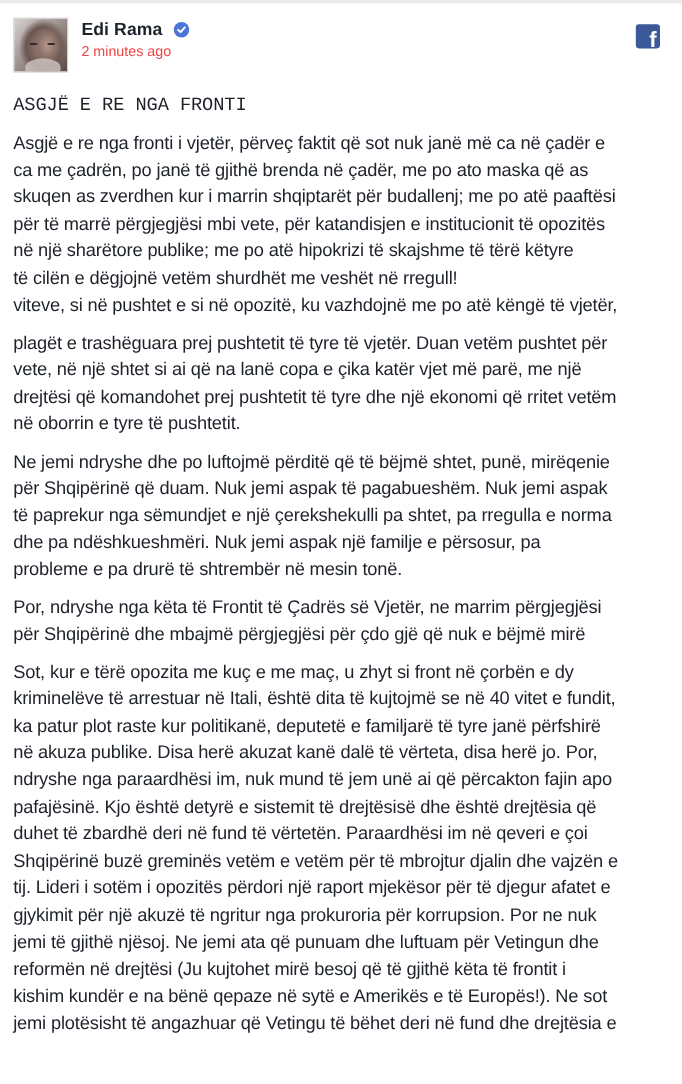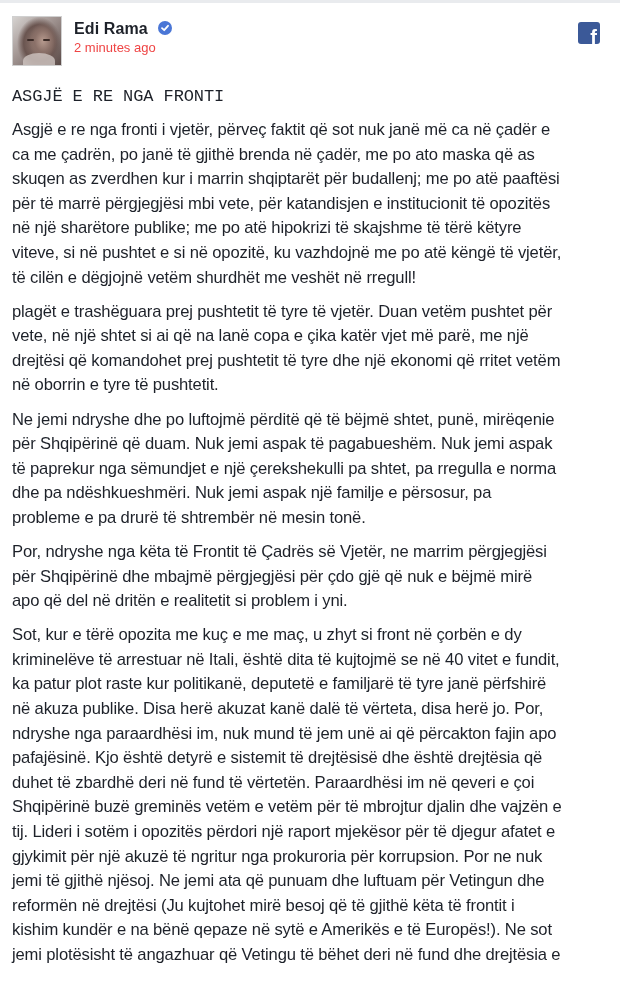--- a/index.html
+++ b/index.html
@@ -159,40 +159,39 @@
 
 <h1 class="post-title">ASGJË E RE NGA FRONTI</h1>
 
 <div class="post-body">
   <p>
     <span class="ln">Asgjë e re nga fronti i vjetër, përveç faktit që sot nuk janë më ca në çadër e</span>
     <span class="ln">ca me çadrën, po janë të gjithë brenda në çadër, me po ato maska që as</span>
     <span class="ln">skuqen as zverdhen kur i marrin shqiptarët për budallenj; me po atë paaftësi</span>
     <span class="ln">për të marrë përgjegjësi mbi vete, për katandisjen e institucionit të opozitës</span>
     <span class="ln">në një sharëtore publike; me po atë hipokrizi të skajshme të tërë këtyre</span>
+    <span class="ln">të cilën e dëgjojnë vetëm shurdhët me veshët në rregull!</span>
     <span class="ln">viteve, si në pushtet e si në opozitë, ku vazhdojnë me po atë këngë të vjetër,</span>
-    <span class="ln">të cilën e dëgjojnë vetëm shurdhët me veshët në rregull!</span>
   </p>
   <p>
     <span class="ln">plagët e trashëguara prej pushtetit të tyre të vjetër. Duan vetëm pushtet për</span>
     <span class="ln">vete, në një shtet si ai që na lanë copa e çika katër vjet më parë, me një</span>
     <span class="ln">drejtësi që komandohet prej pushtetit të tyre dhe një ekonomi që rritet vetëm</span>
     <span class="ln">në oborrin e tyre të pushtetit.</span>
   </p>
   <p>
     <span class="ln">Ne jemi ndryshe dhe po luftojmë përditë që të bëjmë shtet, punë, mirëqenie</span>
     <span class="ln">për Shqipërinë që duam. Nuk jemi aspak të pagabueshëm. Nuk jemi aspak</span>
     <span class="ln">të paprekur nga sëmundjet e një çerekshekulli pa shtet, pa rregulla e norma</span>
     <span class="ln">dhe pa ndëshkueshmëri. Nuk jemi aspak një familje e përsosur, pa</span>
     <span class="ln">probleme e pa drurë të shtrembër në mesin tonë.</span>
   </p>
   <p>
     <span class="ln">Por, ndryshe nga këta të Frontit të Çadrës së Vjetër, ne marrim përgjegjësi</span>
     <span class="ln">për Shqipërinë dhe mbajmë përgjegjësi për çdo gjë që nuk e bëjmë mirë</span>
-    <span class="ln">apo që del në dritën e realitetit si problem i yni.</span>
   </p>
   <p>
     <span class="ln">Sot, kur e tërë opozita me kuç e me maç, u zhyt si front në çorbën e dy</span>
     <span class="ln">kriminelëve të arrestuar në Itali, është dita të kujtojmë se në 40 vitet e fundit,</span>
     <span class="ln">ka patur plot raste kur politikanë, deputetë e familjarë të tyre janë përfshirë</span>
     <span class="ln">në akuza publike. Disa herë akuzat kanë dalë të vërteta, disa herë jo. Por,</span>
     <span class="ln">ndryshe nga paraardhësi im, nuk mund të jem unë ai që përcakton fajin apo</span>
     <span class="ln">pafajësinë. Kjo është detyrë e sistemit të drejtësisë dhe është drejtësia që</span>
     <span class="ln">duhet të zbardhë deri në fund të vërtetën. Paraardhësi im në qeveri e çoi</span>
     <span class="ln">Shqipërinë buzë greminës vetëm e vetëm për të mbrojtur djalin dhe vajzën e</span>

